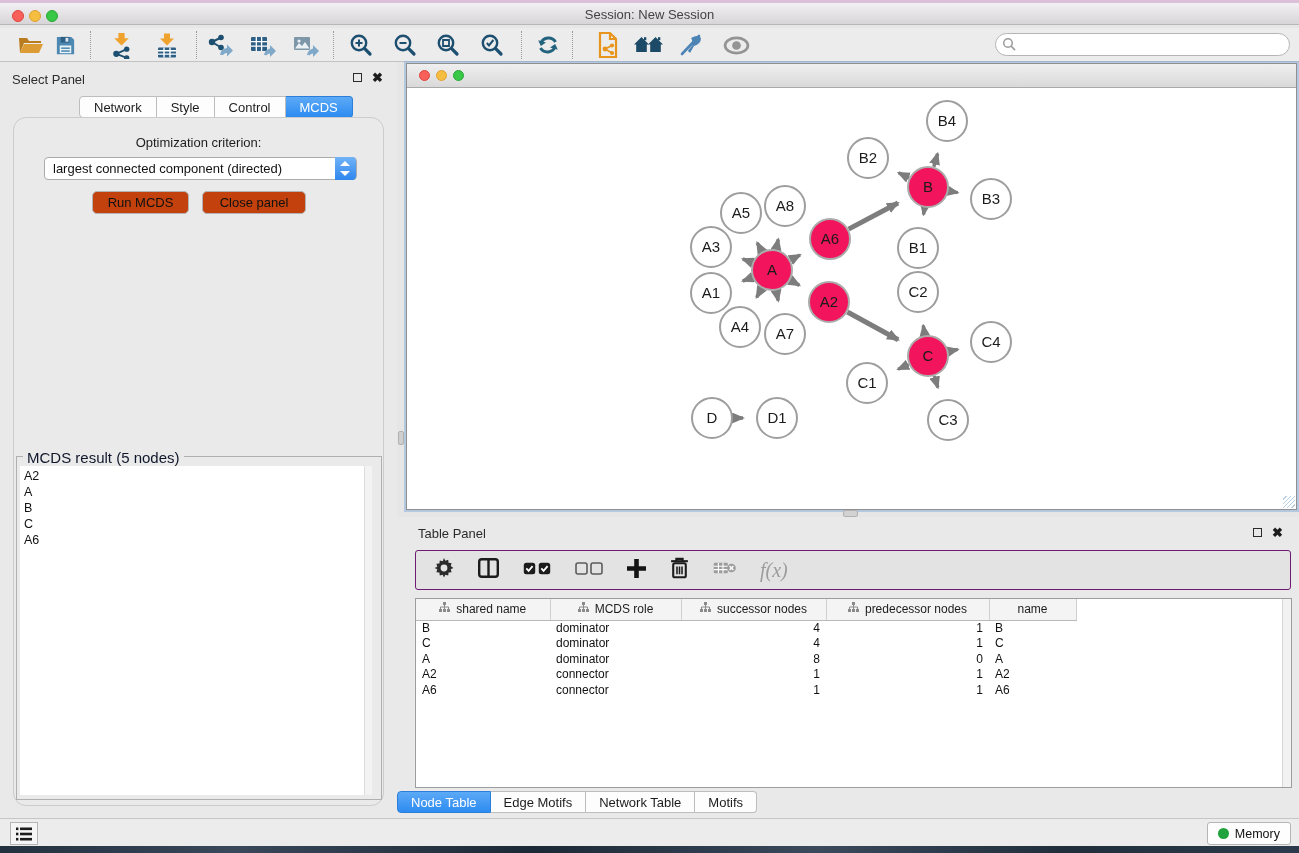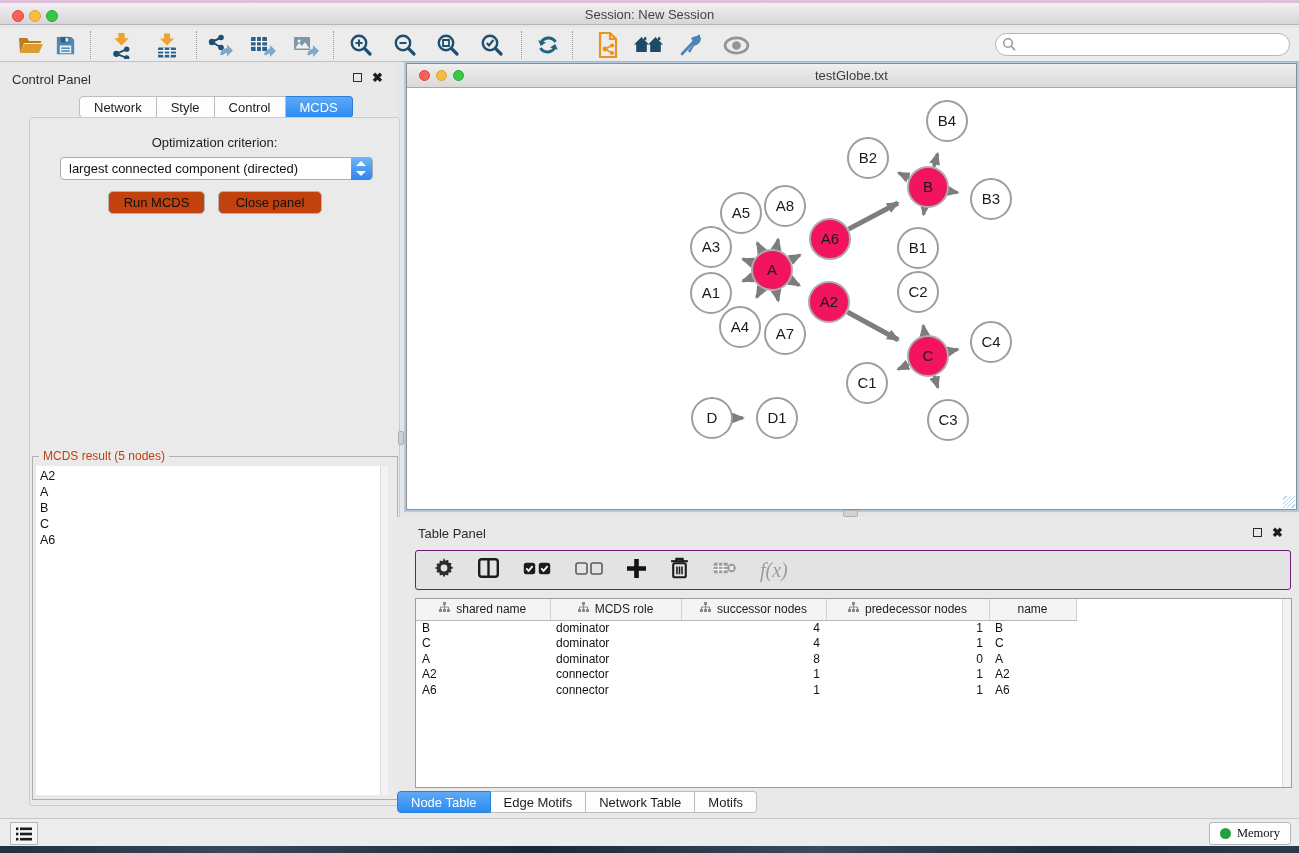--- a/index.html
+++ b/index.html
@@ -31,36 +31,36 @@
   .close-ic { font-size:13px; font-weight:bold; color:#1c1c1c; line-height:9px; }
 
   #ctrl-tabs { position:absolute; left:79px; top:34px; height:22px; display:flex;border-radius:9px; }
   .ctab { height:22px; padding:0 14px; font-size:13px; line-height:21px; background:#fdfdfd;
     border:1px solid #bdbdbd; border-left:none; color:#1c1c1c; text-align:center; }
   .ctab:first-child { border-left:1px solid #bdbdbd; border-radius:4px 0 0 4px; }
   .ctab:last-child { border-radius:0 4px 4px 0; }
   .ctab.active { background:linear-gradient(#5daaf7,#2c8bf0); color:#fff; border-color:#2c7fd8; }
 
   #tab-content { position:absolute; left:13px; top:55px; width:371px; height:689px; background:#eaeaea;
-    border:1px solid #cccccc; border-radius:3px;margin-left:16px; }
+    border:1px solid #cccccc; border-radius:13px; }
   #opt-label { position:absolute; left:0; right:0; top:17px; text-align:center; font-size:13px; color:#1d1d1d; }
   #criterion { position:absolute; left:30px; top:39px; width:313px; height:23px; background:#fff;
     border:1px solid #ababab; border-radius:4px; font-size:13px; line-height:21px; padding-left:8px; color:#111; }
   #criterion .stepper { position:absolute; right:0; top:-1px; width:21px; height:23px; border-radius:0 4px 4px 0;
     background:linear-gradient(#71b3f8,#2f86ee); }
   .chev { position:absolute; left:5px; width:0; height:0; border-left:5px solid transparent; border-right:5px solid transparent; }
   .chev.up { top:4px; border-bottom:5px solid #fff; }
   .chev.dn { bottom:4px; border-top:5px solid #fff; }
   .cbtn { position:absolute; top:73px; height:23px; background:#c2410c; border:1px solid #b3b3b3; border-radius:5px;
     font-size:13px; color:#111; text-align:center; line-height:21px; }
   #run-btn { left:78px; width:97px; }
   #close-btn { left:188px; width:104px; }
 
   #result-group { position:absolute; left:2px; top:338px; width:366px; height:344px; border:1px solid #b0b0b0; }
-  #result-title { position:absolute; left:6px; top:-8px; background:#eaeaea; padding:0 4px; font-size:12px; color:#c2410c; }
+  #result-title { position:absolute; left:6px; top:-8px; background:#eaeaea; padding:0 4px; font-size:15px; color:#0f172a; }
   #result-list { position:absolute; left:3px; top:9px; right:17px; bottom:4px; background:#fff; overflow:hidden;
     font-size:12.5px; line-height:16px; padding:2px 0 0 4px; color:#111; }
   #result-scroll { position:absolute; right:9px; top:9px; bottom:4px; width:8px; background:#f3f3f3; border-left:1px solid #ddd; }
 
   
   #vgrip { position:absolute; left:398px; top:431px; width:6px; height:14px; background:#cfcfcf; border:1px solid #b0b0b0; border-radius:2px; }
   #hgrip { position:absolute; left:843px; top:510px; width:15px; height:7px; background:#d2d2d2; border:1px solid #b2b2b2; border-radius:2px; z-index:5; }
 
   
   #net-window { position:absolute; left:406px; top:63px; width:891px; height:447px; background:#fff;
@@ -87,21 +87,21 @@
   table.grid td { height:15.5px; padding:0 6px; color:#111; white-space:nowrap; }
   td.num { text-align:right; }
   #tp-tabs { position:absolute; left:0; right:0; bottom:5px; display:flex; justify-content:flex-start; }
   .ttab { height:22px; padding:0 13px; font-size:13px; line-height:21px; background:#fdfdfd;
     border:1px solid #bdbdbd; border-left:none; color:#1c1c1c; }
   .ttab:first-child { border-left:1px solid #bdbdbd; border-radius:4px 0 0 4px; }
   .ttab:last-child { border-radius:0 4px 4px 0; }
   .ttab.active { background:linear-gradient(#5daaf7,#2c8bf0); color:#fff; border-color:#2c7fd8; }
 
   
-  #statusbar { position:absolute; left:0; top:818px; width:1299px; height:28px; background:#ececec; border-top:1px solid #c6c6c6;font-family:Liberation Serif, serif; }
+  #statusbar { position:absolute; left:0; top:818px; width:1299px; height:28px; background:#ececec; border-top:1px solid #c6c6c6; }
   #list-btn { position:absolute; left:10px; top:3px; width:28px; height:23px; background:#f5f5f5; border:1px solid #b5b5b5;
     display:flex; align-items:center; justify-content:center; }
   #memory-btn { position:absolute; right:8px; top:3px; height:23px; background:#fdfdfd; border:1px solid #b5b5b5; border-radius:3px;
     display:flex; align-items:center; gap:6px; padding:0 10px; font-size:12.5px; color:#111; }
   #memory-dot { width:11px; height:11px; border-radius:50%; background:#1fa23c; }
   #desktop-strip { position:absolute; left:0; top:846px; width:1299px; height:7px;
     background:linear-gradient(90deg,#22313f,#39485a 18%,#1b2836 41%,#3a4a5c 63%,#202e3c 82%,#2c3b4b); }
 </style>
 </head>
 <body>
@@ -244,21 +244,21 @@
   <input id="searchbox" type="text" placeholder="" style="">
   <span id="search-glyph">
     <svg width="14" height="14" viewBox="0 0 14 14">
         <circle cx="6" cy="6" r="4.3" fill="none" stroke="#9a9a9a" stroke-width="1.5"></circle>
         <path d="M9.2 9.2 L12.6 12.6" stroke="#9a9a9a" stroke-width="1.6" stroke-linecap="round"></path>
       </svg>
   </span>
 </div>
 
 <div id="control-panel">
-  <div id="cp-title">Control Panel</div>
+  <div id="cp-title">Select Panel</div>
   <div class="panel-icons" style="right:14px">
     <span class="float-ic"></span>
     <span class="close-ic">✖</span>
   </div>
   <div id="ctrl-tabs">
       <div class="ctab">Network</div>
       <div class="ctab">Style</div>
       <div class="ctab">Control</div>
       <div class="ctab active">MCDS</div>
     </div>
@@ -288,21 +288,20 @@
 </div>
 
 <div id="vgrip"></div>
 <div id="hgrip"></div>
 
 <div id="net-window">
   <div id="net-titlebar">
     <span class="tl r s" style="left:12px"></span>
     <span class="tl y s" style="left:29px"></span>
     <span class="tl g s" style="left:46px"></span>
-    <div class="title">testGlobe.txt</div>
   </div>
   <div id="graph-area">
     <svg id="graph-svg" width="889" height="420" viewBox="0 0 889 420">
         <defs>
           <marker id="arrow" markerUnits="userSpaceOnUse" markerWidth="13" markerHeight="11" refX="11" refY="5.5" orient="auto">
             <path d="M0,0 L13,5.5 L0,11 z" fill="#7d7d7d"></path>
           </marker>
         </defs>
         <line x1="354.96678911489033" y1="162.55183804995966" x2="350.2442461949395" y2="153.86845268101771" stroke="#7d7d7d" stroke-width="3.5" marker-end="url(#arrow)"></line>
         <line x1="369.1802584100922" y1="160.42026628877687" x2="371.23196257413645" y2="150.31956886578982" stroke="#7d7d7d" stroke-width="3.5" marker-end="url(#arrow)"></line>

